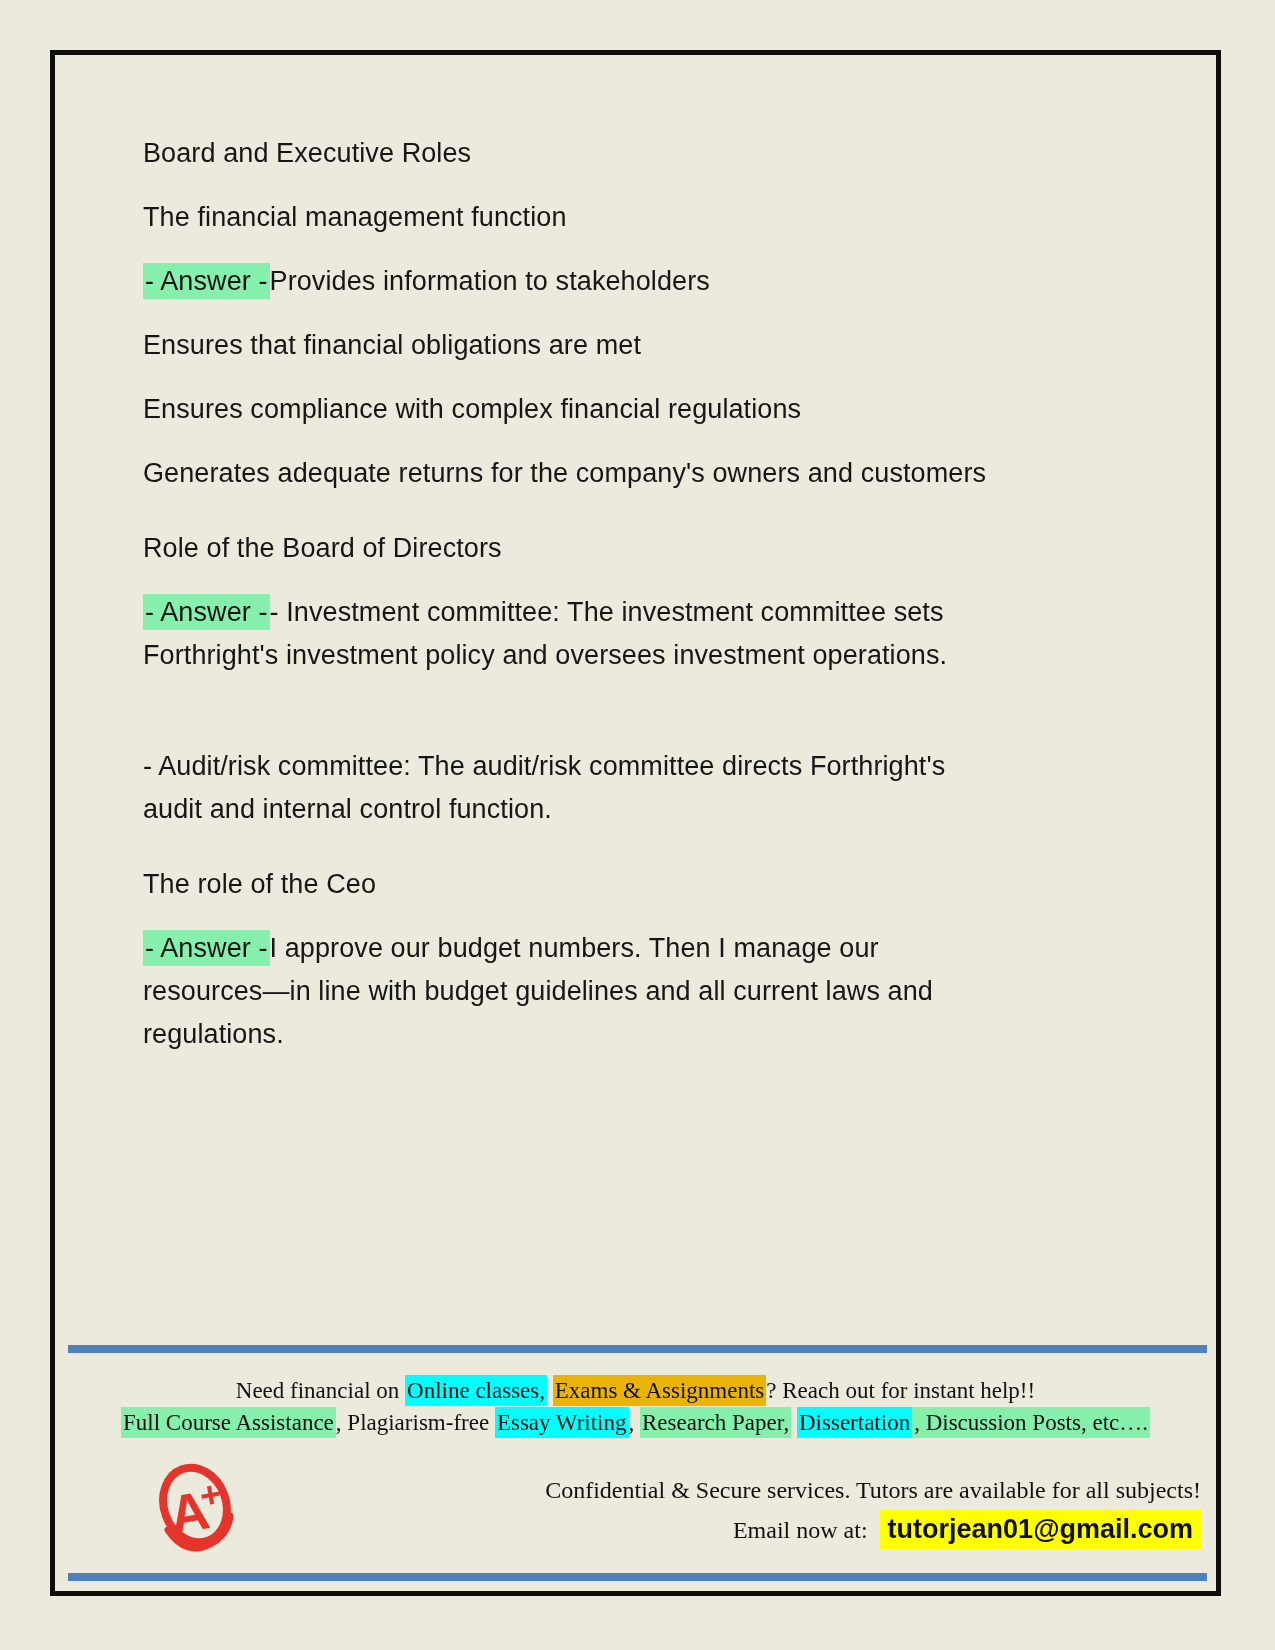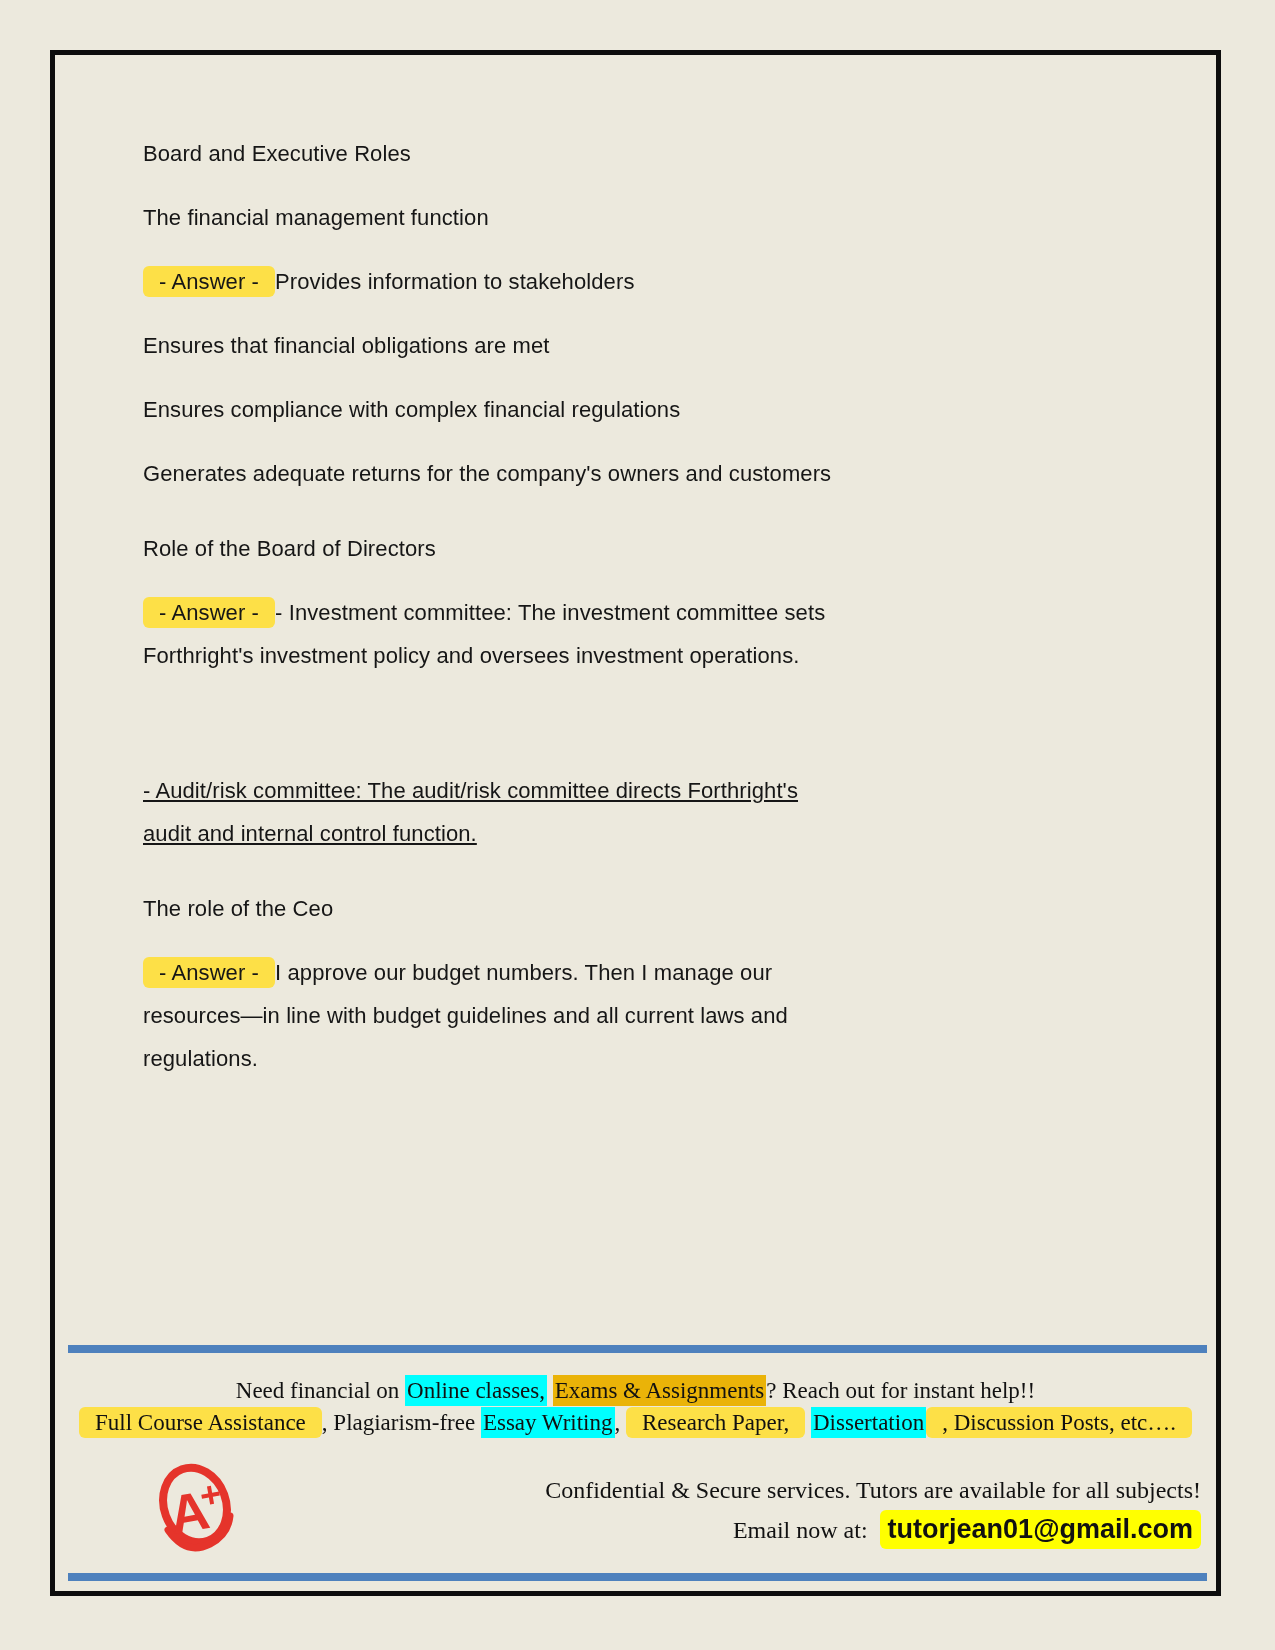--- a/index.html
+++ b/index.html
@@ -18,28 +18,28 @@
     border:5px solid #0d0d0d;
     box-sizing:border-box;
   }
   .content{
     position:absolute;
     left:143px;top:132px;
     width:915px;
   }
   .para{
     margin:0 0 21px 0;
-    font-size:22px;
+    font-size:27px;
     line-height:43px;
     letter-spacing:0.1px;
   }
   .gap64{margin-top:32px;}
-  .gap68{margin-top:92px;text-decoration:underline;}
+  .gap68{margin-top:68px;}
   .line{display:block;}
-  .hl-y{background:#fde047;padding:3px 16px;border-radius:6px;}
+  .hl-y{background:#86efac;padding:3px 2px;}
   .hl-c{background:#00ffff;padding:3px 2px;}
   .hl-g{background:#eab308;padding:3px 2px;}
   .rule-blue{
     position:absolute;
     left:68px;
     width:1139px;height:8px;
     background:#4e81bd;
   }
   .rule-top{top:1345px;}
   .rule-bottom{top:1573px;}
@@ -64,21 +64,20 @@
     color:#111;
     transform:translateX(-28px);
   }
   .email-line{margin-top:3px;}
   .email-hl{
     font-family:"Liberation Sans", sans-serif;
     font-weight:bold;
     font-size:27px;
     background:#ffff00;
     padding:4px 8px 5px 8px;
-    border-radius:6px;
   }
   .logo{
     position:absolute;
     left:152px;top:1458px;
     width:86px;height:100px;
   }
 </style>
 </head>
 <body>
 

